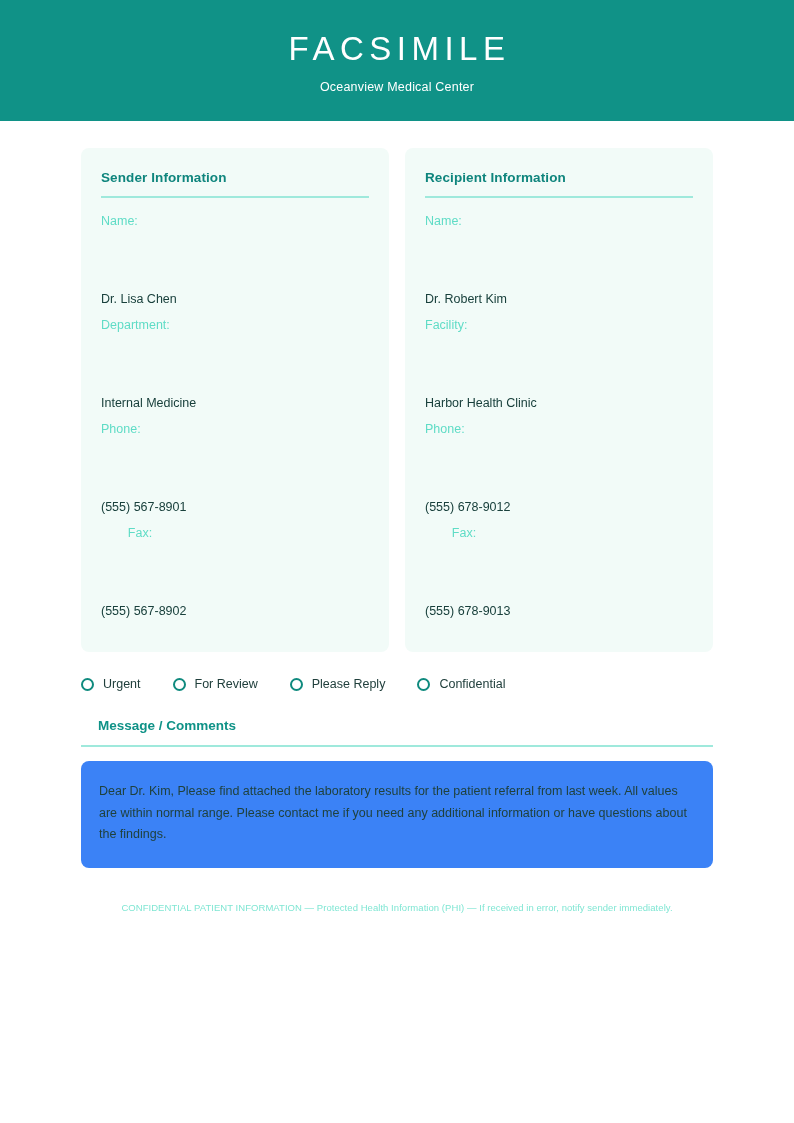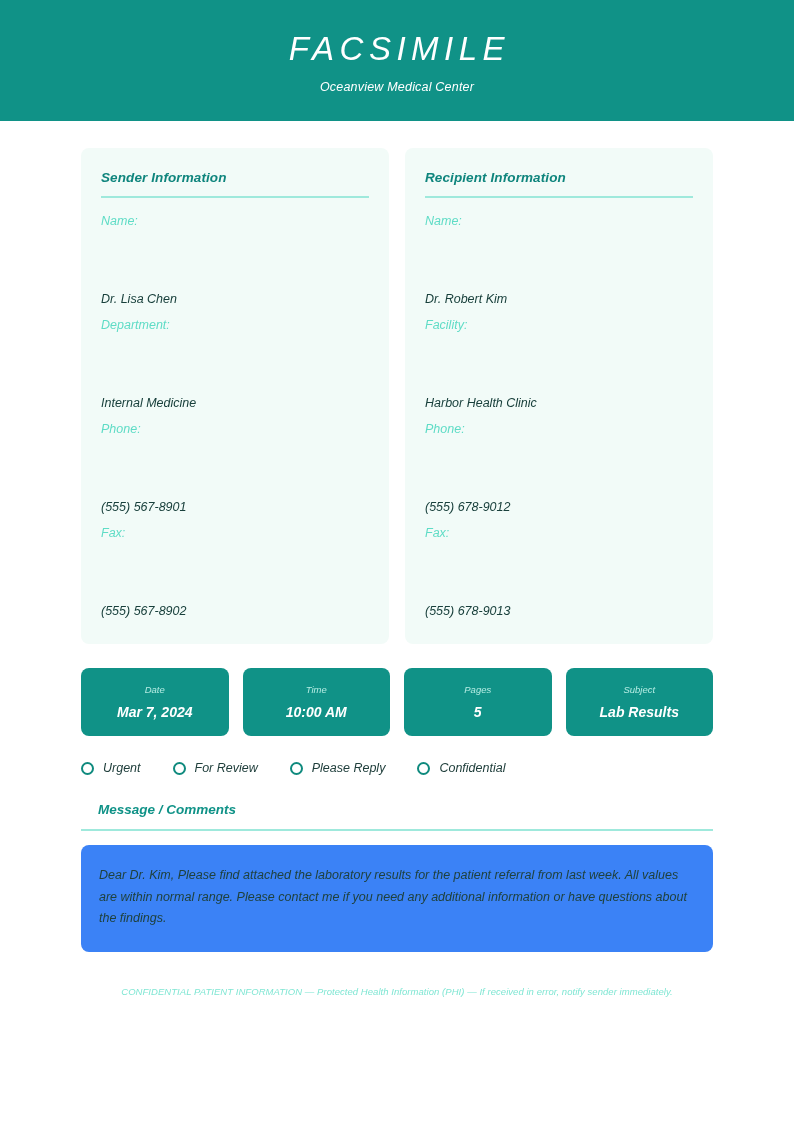--- a/index.html
+++ b/index.html
@@ -12,21 +12,20 @@
     background: #ffffff;
     font-family: "Liberation Sans", sans-serif;
     color: #1f3d3a;
     -webkit-font-smoothing: antialiased;
   }
   .page {
     width: 794px;
     height: 1065px;
     position: relative;
     overflow: hidden;
-    font-style: italic;
   }
 
   
   .header {
     background: #109287;
     height: 121px;
     display: flex;
     flex-direction: column;
     align-items: center;
     justify-content: center;
@@ -85,21 +84,22 @@
     margin: 0 0 16px 0;
     width: 100%;
   }
   .field-row {
     display: flex;
     align-items: baseline;
     margin-bottom: 12px;
     flex-direction: column;
   }
   .field-row:last-child {
-    margin-bottom: 0;
+    margin-bottom: 8px;
+    text-align: center;
   }
   .field-label {
     color: #5fdcc6;
     font-size: 12.5px;
     font-weight: 400;
     width: 78px;
     flex: 0 0 78px;
   }
   .field-value {
     color: #19403c;
@@ -260,38 +260,20 @@
           <span class="field-value">(555) 678-9012</span>
         </div>
         <div class="field-row">
           <span class="field-label">Fax:</span>
           <span class="field-value">(555) 678-9013</span>
         </div>
       </div>
 
     </div>
 
-    <div class="meta-row">
-      <div class="meta-box">
-        <span class="meta-label">Date</span>
-        <span class="meta-value">Mar 7, 2024</span>
-      </div>
-      <div class="meta-box">
-        <span class="meta-label">Time</span>
-        <span class="meta-value">10:00 AM</span>
-      </div>
-      <div class="meta-box">
-        <span class="meta-label">Pages</span>
-        <span class="meta-value">5</span>
-      </div>
-      <div class="meta-box">
-        <span class="meta-label">Subject</span>
-        <span class="meta-value">Lab Results</span>
-      </div>
-    </div>
 
     <div class="options-row">
       <div class="option">
         <span class="option-circle"></span>
         <span class="option-label">Urgent</span>
       </div>
       <div class="option">
         <span class="option-circle"></span>
         <span class="option-label">For Review</span>
       </div>

